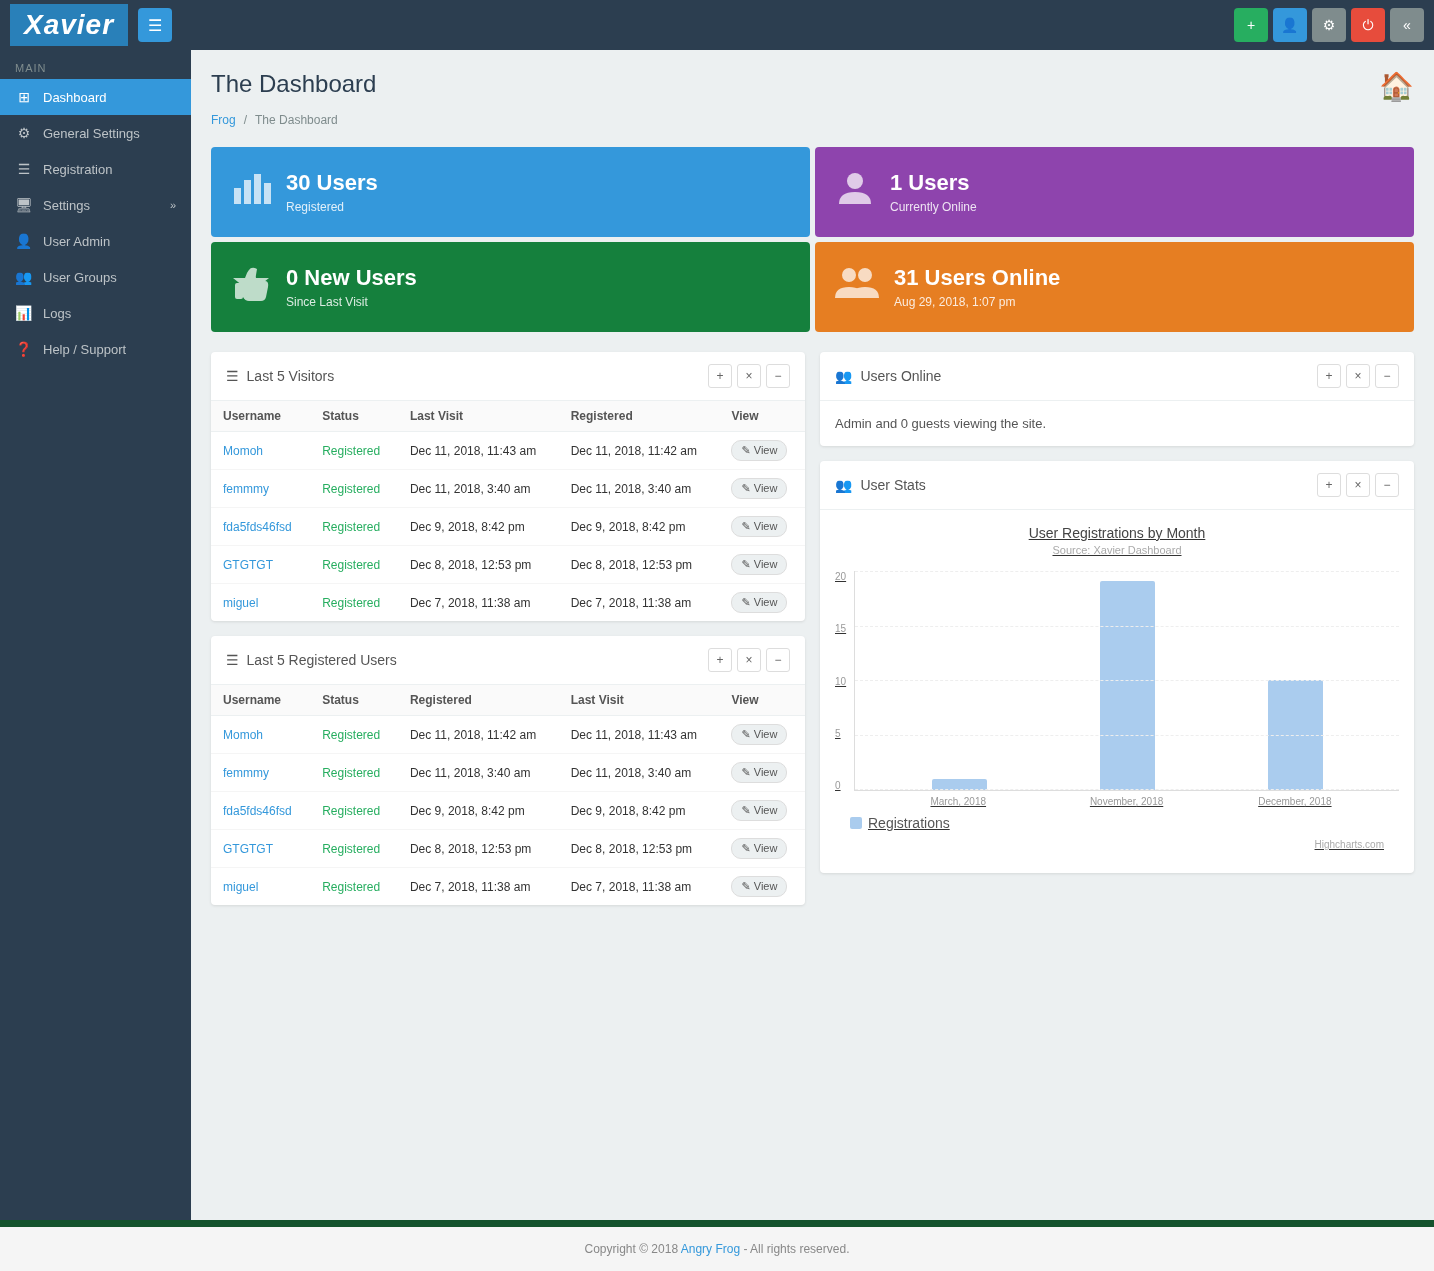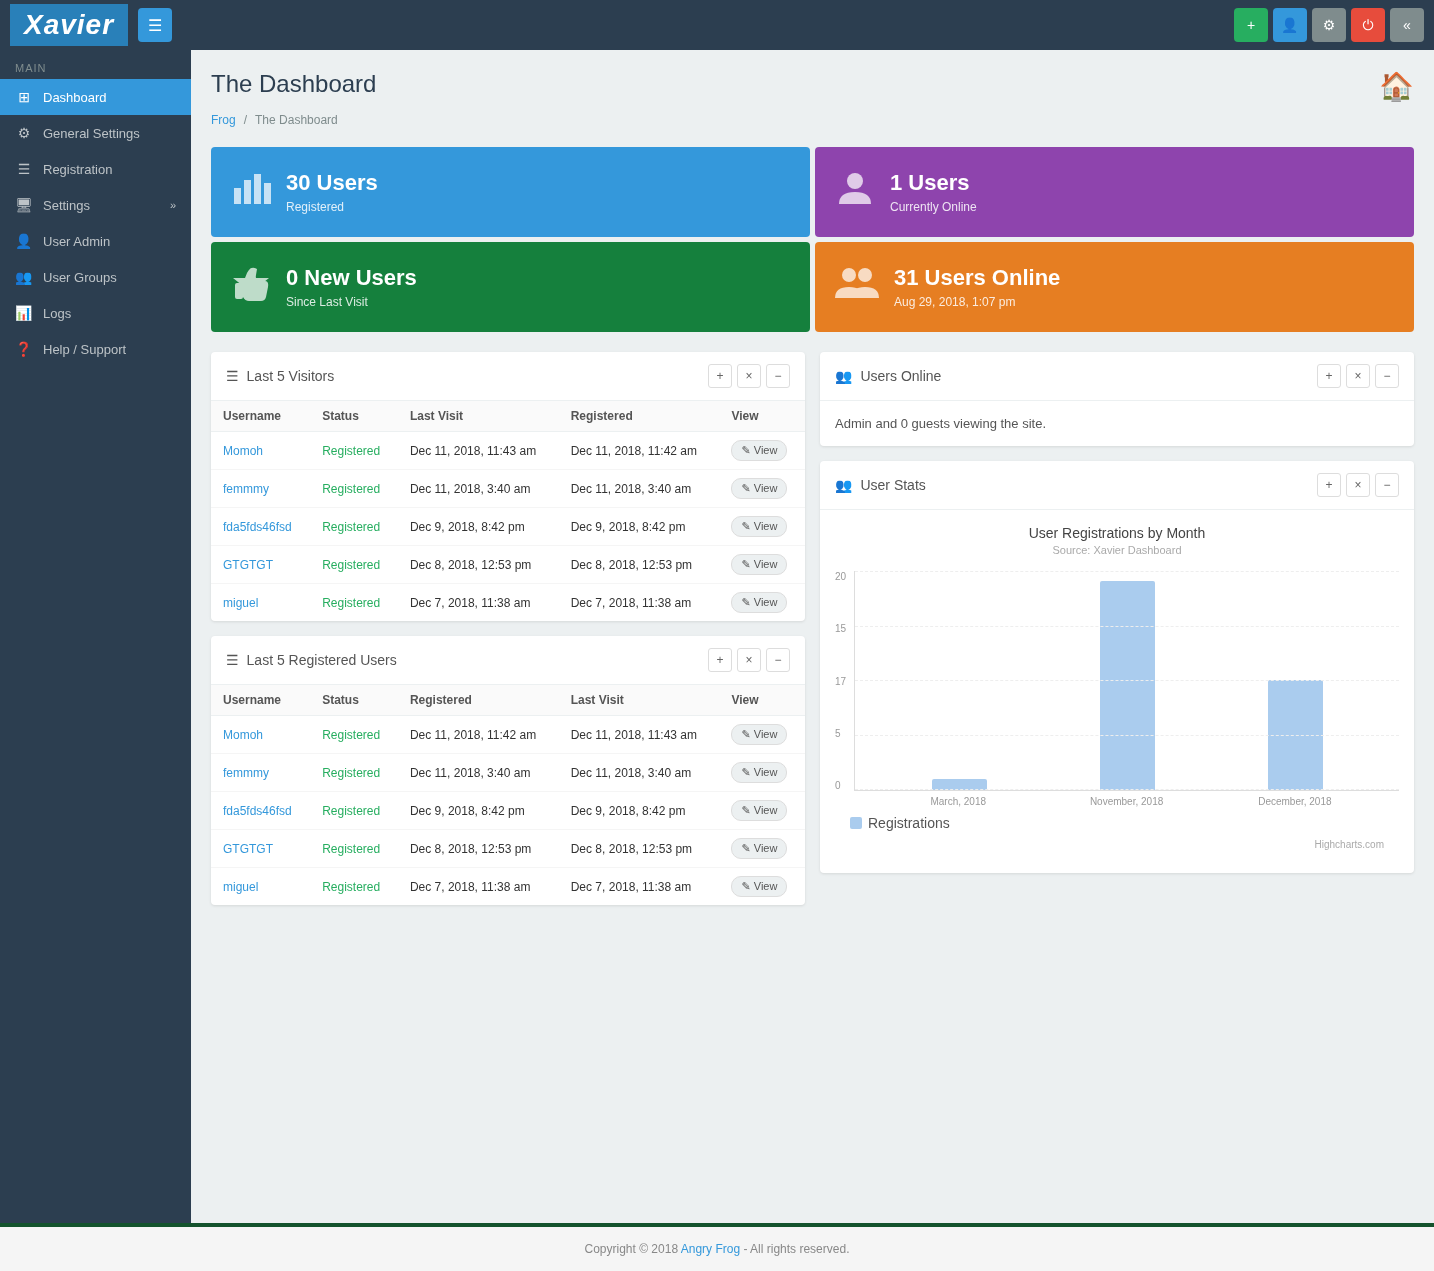--- a/index.html
+++ b/index.html
@@ -69,38 +69,38 @@
     .panel-table td { padding: 8px 12px; border-bottom: 1px solid #f5f5f5; font-size: 12px; }
     .panel-table tr:last-child td { border-bottom: none; }
     .panel-table a { color: #3498db; text-decoration: none; }
     .status-registered { color: #27ae60; font-weight: 500; }
     .view-btn { background: #ecf0f1; border: 1px solid #ddd; border-radius: 10px; padding: 3px 9px; cursor: pointer; font-size: 11px; color: #555; display: inline-flex; align-items: center; gap: 4px; }
 
     
     .users-online-text { padding: 15px; font-size: 13px; color: #555; }
 
     
-    .chart-container { padding: 15px; }
+    .chart-container { padding: 15px; text-decoration: underline; }
     .chart-title { text-align: center; font-size: 14px; font-weight: 500; color: #444; margin-bottom: 3px; }
     .chart-source { text-align: center; font-size: 11px; color: #aaa; margin-bottom: 15px; }
     .chart-area { display: flex; gap: 0; }
     .chart-y-axis { display: flex; flex-direction: column-reverse; justify-content: space-between; padding-right: 8px; font-size: 10px; color: #999; height: 220px; }
     .chart-bars { display: flex; align-items: flex-end; height: 220px; gap: 0; border-left: 1px solid #ddd; border-bottom: 1px solid #ddd; padding: 0 20px; position: relative; }
     .chart-grid-lines { position: absolute; top: 0; left: 0; right: 0; bottom: 0; display: flex; flex-direction: column-reverse; justify-content: space-between; pointer-events: none; }
     .chart-grid-line { border-top: 1px dashed #eee; width: 100%; }
     .chart-bar-group { display: flex; flex-direction: column; align-items: center; flex: 1; }
     .chart-bar { background: #aaccee; border-radius: 2px 2px 0 0; width: 50px; transition: background 0.2s; }
     .chart-x-labels { display: flex; padding: 5px 20px 0; }
     .chart-x-label { flex: 1; text-align: center; font-size: 10px; color: #999; }
     .chart-legend { display: flex; align-items: center; gap: 6px; padding: 8px 15px; font-size: 14px; color: #555; }
     .legend-box { width: 12px; height: 12px; background: #aaccee; border-radius: 2px; }
     .chart-credit { text-align: right; padding: 0 15px 8px; font-size: 10px; color: #aaa; }
 
     
-    footer { background: #f5f5f5; border-top: 4px solid #14532d; padding: 15px 20px; text-align: center; font-size: 12px; color: #888; }
+    footer { background: #f5f5f5; border-top: 7px solid #14532d; padding: 15px 20px; text-align: center; font-size: 12px; color: #888; }
     footer a { color: #3498db; text-decoration: none; }
   </style>
 </head>
 <body>
 
 <div class="top-nav">
   <div class="top-nav-left">
     <span class="brand">Xavier</span>
     <button class="hamburger-btn">
       <span>☰</span>
@@ -395,21 +395,21 @@
               <button class="panel-ctrl-btn">−</button>
             </div>
           </div>
           <div class="chart-container">
             <div class="chart-title">User Registrations by Month</div>
             <div class="chart-source">Source: Xavier Dashboard</div>
             <div class="chart-area">
               <div class="chart-y-axis">
                 <span>0</span>
                 <span>5</span>
-                <span>17</span>
+                <span>10</span>
                 <span>15</span>
                 <span>20</span>
               </div>
               <div style="flex:1;">
                 <div class="chart-bars">
                   <div class="chart-grid-lines">
                     <div class="chart-grid-line"></div>
                     <div class="chart-grid-line"></div>
                     <div class="chart-grid-line"></div>
                     <div class="chart-grid-line"></div>

